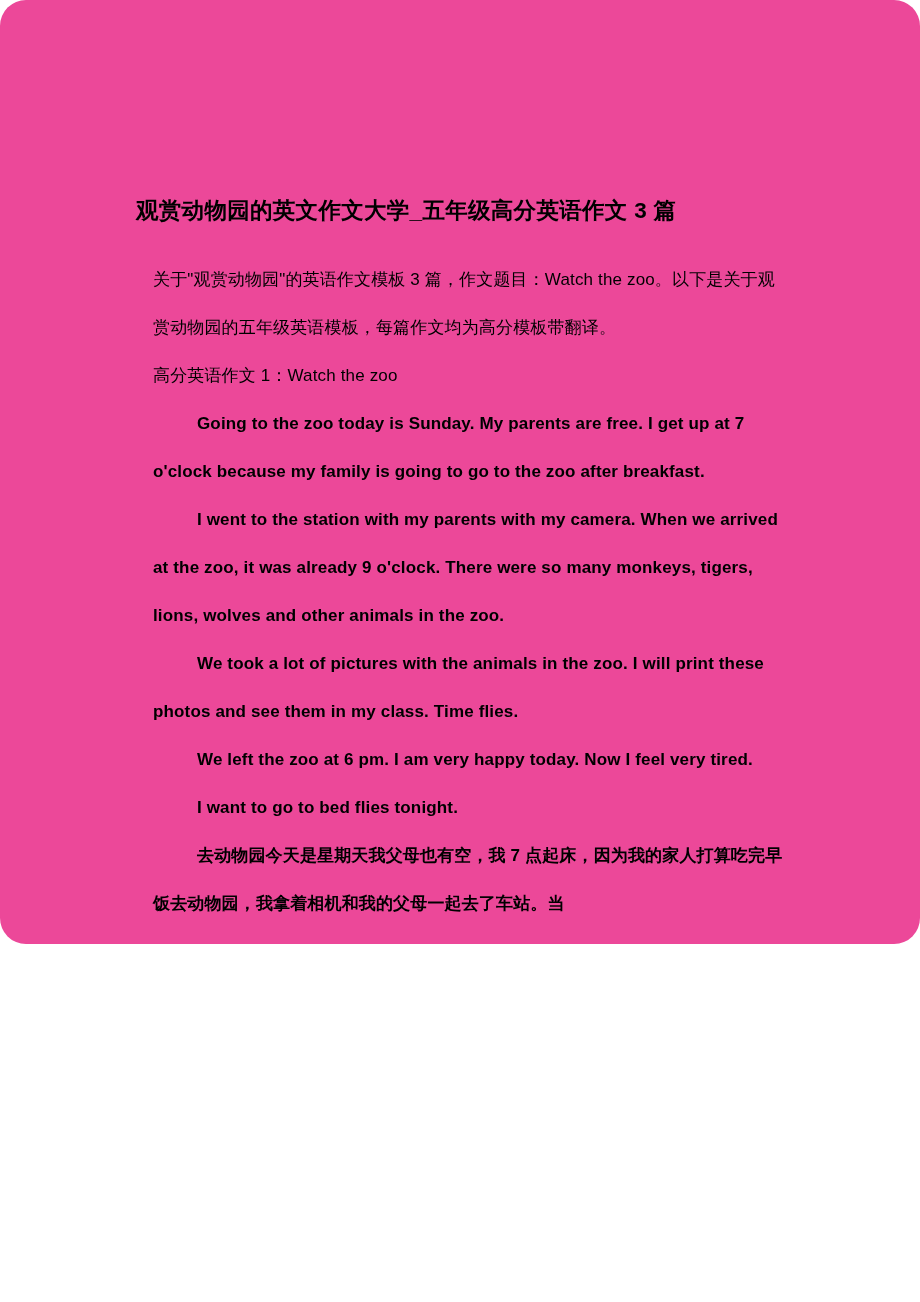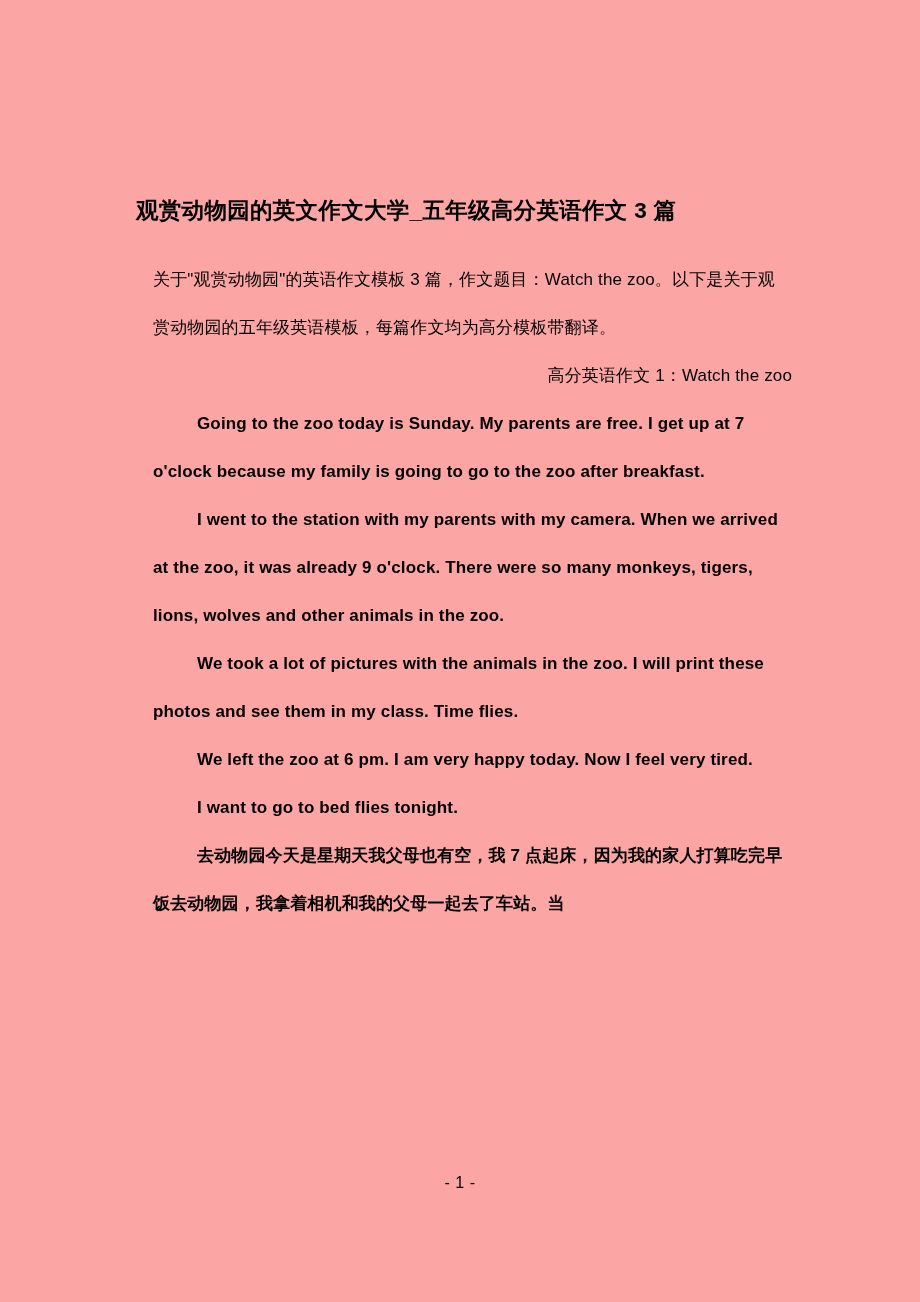--- a/index.html
+++ b/index.html
@@ -3,26 +3,27 @@
 <meta charset="utf-8">
 <style>
   html, body {
     margin: 0;
     padding: 0;
     background: #ffffff;
   }
   .page {
     position: relative;
     width: 920px;
-    height: 1302px;
-    background: #fca5a5;
+    height: 944px;
+    background: #ec4899;
     font-family: "Liberation Sans", sans-serif;
     color: #000000;
     box-sizing: border-box;
     overflow: hidden;
+    border-radius: 26px;
   }
   .content {
     position: absolute;
     left: 136px;
     top: 196px;
     width: 656px;
   }
   .doc-title {
     font-size: 22.5px;
     font-weight: bold;
@@ -39,21 +40,20 @@
     letter-spacing: 0.15px;
   }
   .para.indent {
     text-indent: 44px;
   }
   .para.intro {
     padding-left: 17px;
   }
   .para.label {
     padding-left: 17px;
-    text-align: right;
   }
   .para.body {
     padding-left: 17px;
     font-weight: bold;
   }
   .page-number {
     position: absolute;
     left: 0;
     right: 0;
     top: 1174px;

